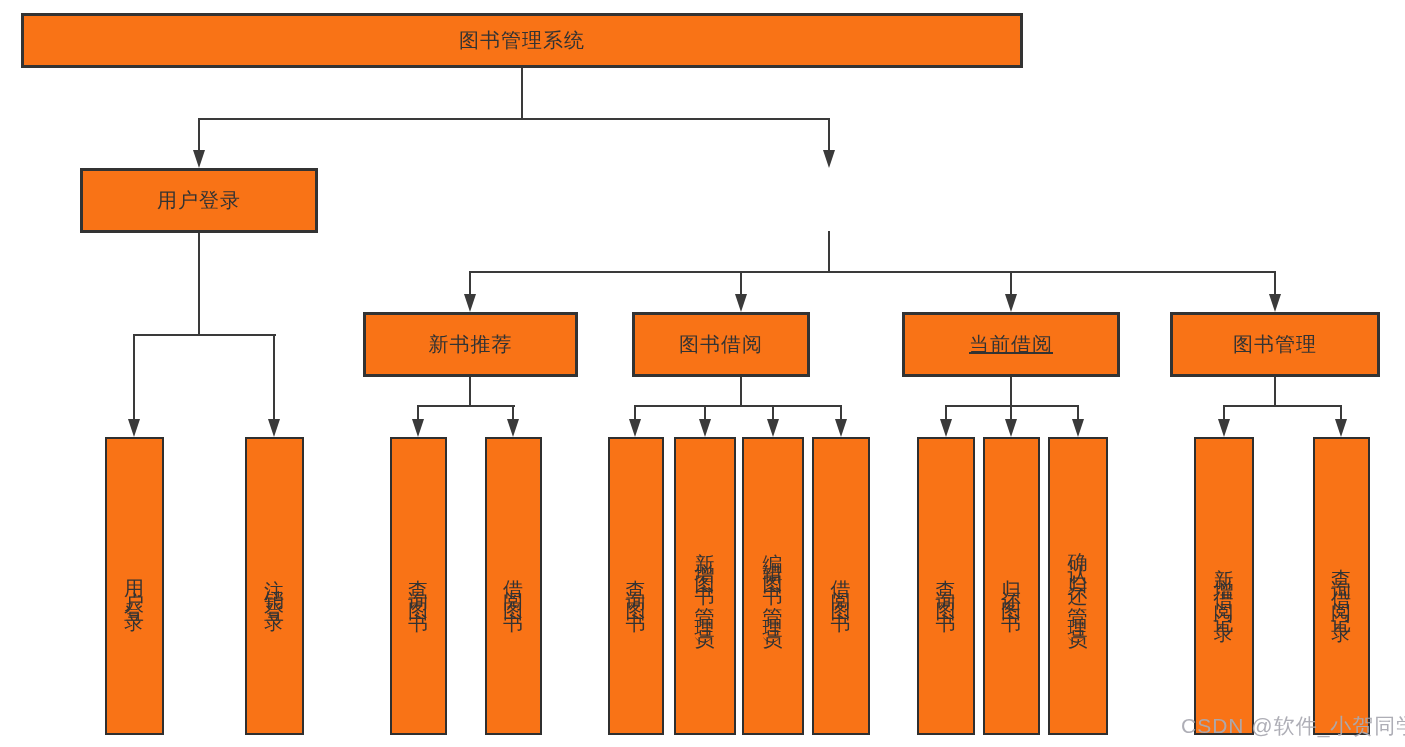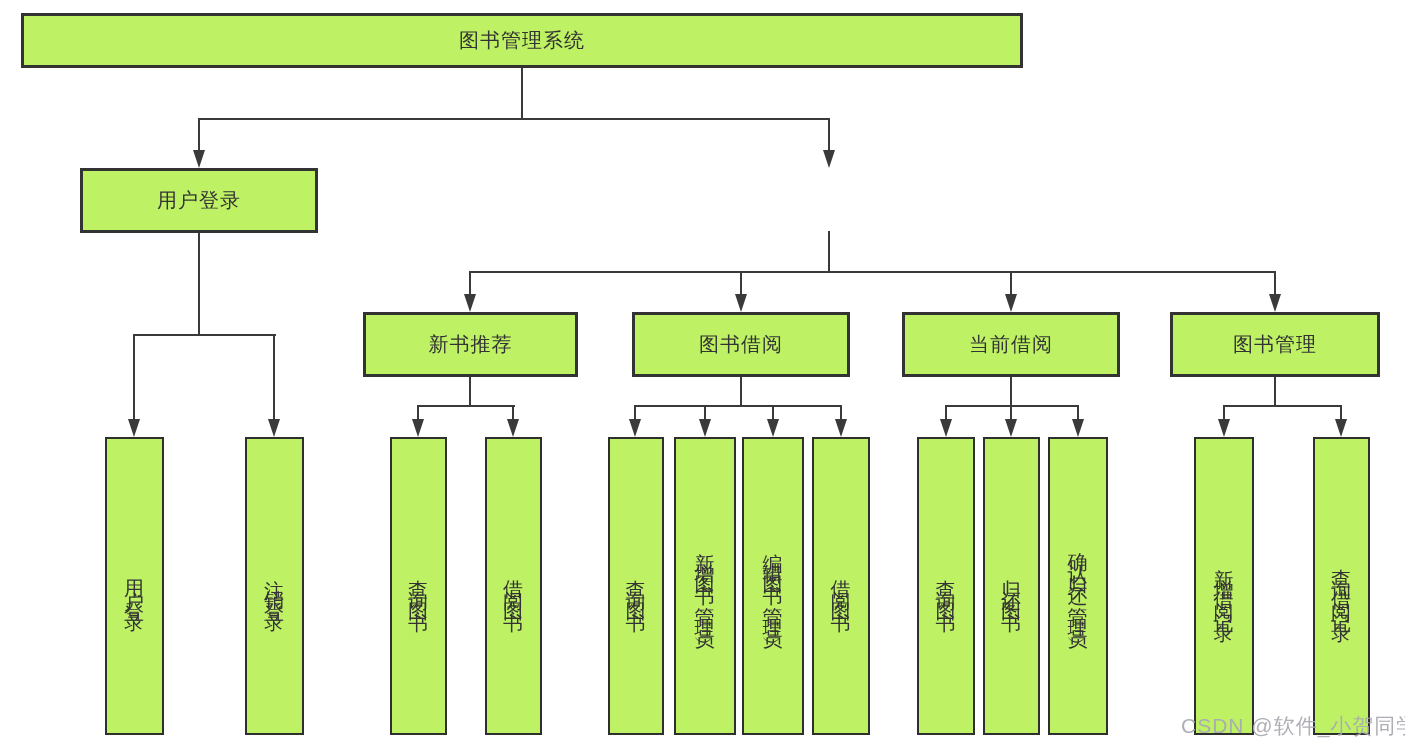--- a/index.html
+++ b/index.html
@@ -5,21 +5,21 @@
   html,body{margin:0;padding:0;background:#ffffff;}
   .stage{
     position:relative;
     width:1405px;height:747px;
     background:#ffffff;
     font-family:"Liberation Sans","DejaVu Sans",sans-serif;
     overflow:hidden;
   }
   .box{
     position:absolute;
-    background:#bef264;
+    background:#f97316;
     border:3px solid #333333;
     box-sizing:border-box;
     display:flex;align-items:center;justify-content:center;
     color:#333333;
     font-size:20px;
     letter-spacing:1px;
     z-index:2;
   }
   .leaf{
     border-width:2px;
@@ -120,24 +120,24 @@
     <span>图书管理系统</span>
   </div>
 
   <div class="box" style="left:80px;top:168px;width:238px;height:65px;">
     <span>用户登录</span>
   </div>
 
   <div class="box" style="left:363px;top:312px;width:215px;height:65px;">
     <span>新书推荐</span>
   </div>
-  <div class="box" style="left:632px;top:312px;width:218px;height:65px;">
+  <div class="box" style="left:632px;top:312px;width:178px;height:65px;">
     <span>图书借阅</span>
   </div>
-  <div class="box" style="left:902px;top:312px;width:218px;height:65px;">
+  <div class="box" style="left:902px;top:312px;width:218px;height:65px;text-decoration:underline;">
     <span>当前借阅</span>
   </div>
   <div class="box" style="left:1170px;top:312px;width:210px;height:65px;">
     <span>图书管理</span>
   </div>
 
   <div class="box leaf" style="left:105px;top:437px;width:59px;height:298px;">
     <span class="vtext">用户登录</span>
   </div>
   <div class="box leaf" style="left:245px;top:437px;width:59px;height:298px;">

